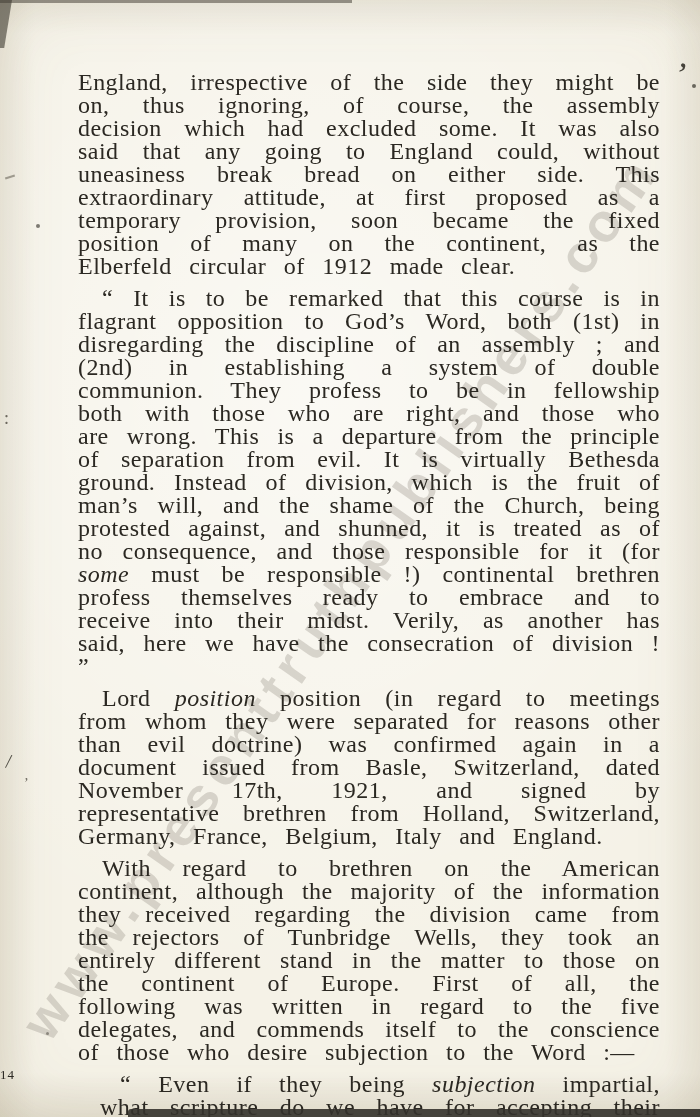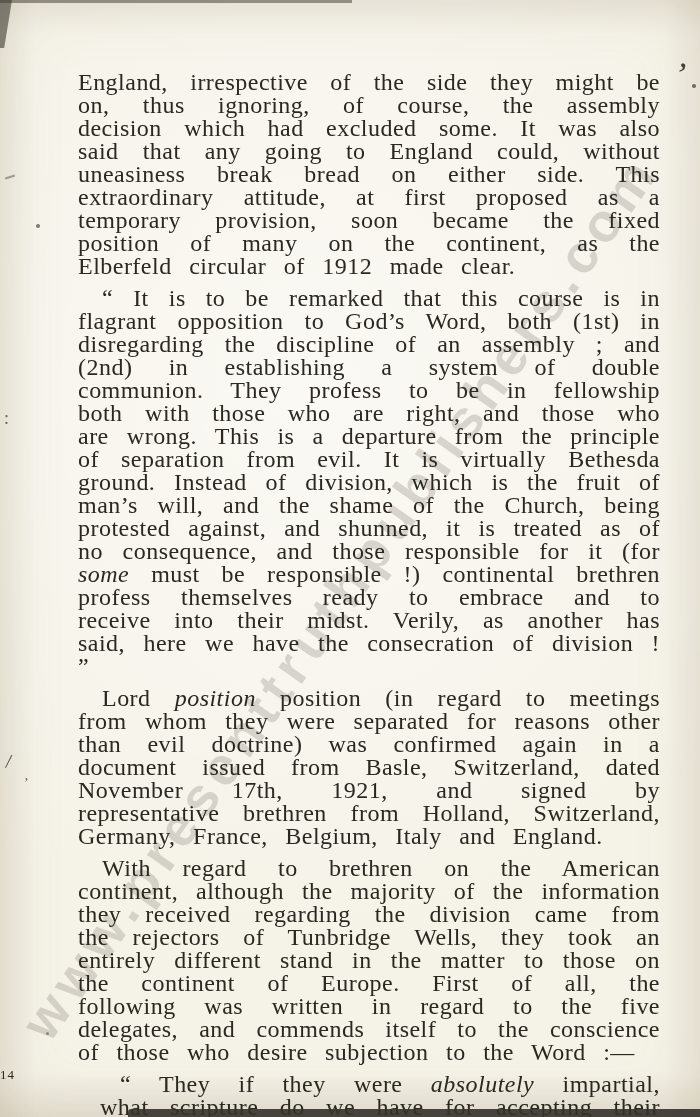--- a/index.html
+++ b/index.html
@@ -62,21 +62,21 @@
 
 <div class="page">
 
   <div class="watermark">www.presenttruthpublishers.com</div>
 
   <div class="text-block">
       <p class="para noindent"><span>England, irrespective of the side they might be on, thus ignoring, of course, the assembly decision which had excluded some. It was also said that any going to England could, without uneasiness break bread on either side. This extraordinary attitude, at first proposed as a temporary provision, soon became the fixed position of many on the continent, as the Elberfeld circular of 1912 made clear.</span></p>
       <p class="para indent"><span>“ It is to be remarked that this course is in flagrant opposition to God’s Word, both (1st) in disregarding the discipline of an assembly ; and (2nd) in establishing a system of double communion. They profess to be in fellowship both with those who are right, and those who are wrong. This is a departure from the principle of separation from evil. It is virtually Bethesda ground. Instead of division, which is the fruit of man’s will, and the shame of the Church, being protested against, and shunned, it is treated as of no consequence, and those responsible for it (for </span><i>some</i><span> must be responsible !) continental brethren profess themselves ready to embrace and to receive into their midst. Verily, as another has said, here we have the consecration of division ! ”</span></p>
       <p class="para indent"><span>Lord </span><i>position</i><span> position (in regard to meetings from whom they were separated for reasons other than evil doctrine) was confirmed again in a document issued from Basle, Switzerland, dated November 17th, 1921, and signed by representative brethren from Holland, Switzerland, Germany, France, Belgium, Italy and England.</span></p>
       <p class="para indent"><span>With regard to brethren on the American continent, although the majority of the information they received regarding the division came from the rejectors of Tunbridge Wells, they took an entirely different stand in the matter to those on the continent of Europe. First of all, the following was written in regard to the five delegates, and commends itself to the conscience of those who desire subjection to the Word :—</span></p>
-      <p class="para quote-deep"><span>“ They if they were </span><i>absolutely</i><span> impartial, what scripture do we have for accepting their judgment as superior to that of an assembly with the Lord in the midst ? Again, supposing them to be entirely without conscience, a danger</span></p>
+      <p class="para quote-deep"><span>“ Even if they being </span><i>subjection</i><span> impartial, what scripture do we have for accepting their judgment as superior to that of an assembly with the Lord in the midst ? Again, supposing them to be entirely without conscience, a danger</span></p>
     </div>
 
   <div class="page-number">14</div>
 
   <div class="edge-top-line"></div>
   <div class="corner-tl"></div>
   <div class="edge-bottom-band"></div>
   <div class="mark mark-pen-tr">’</div>
   <div class="mark mark-pen-tr2"></div>
   <div class="mark mark-dash-left"></div>

